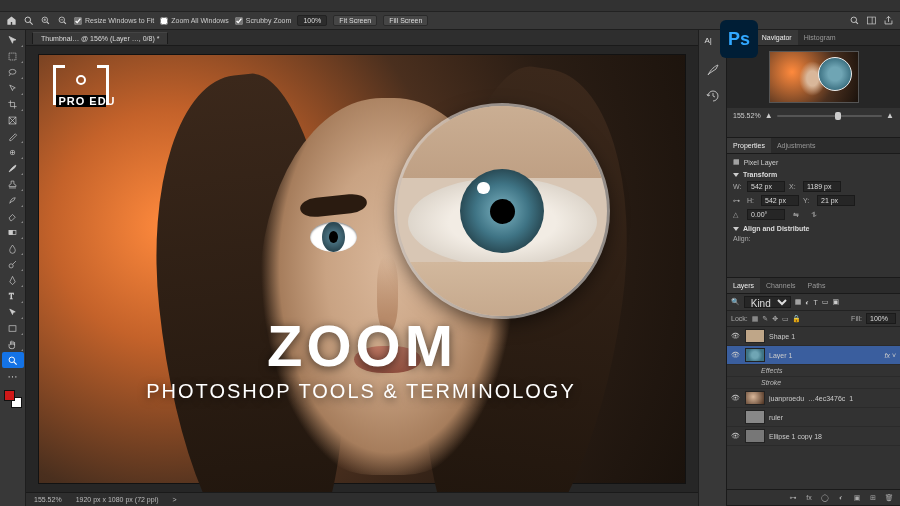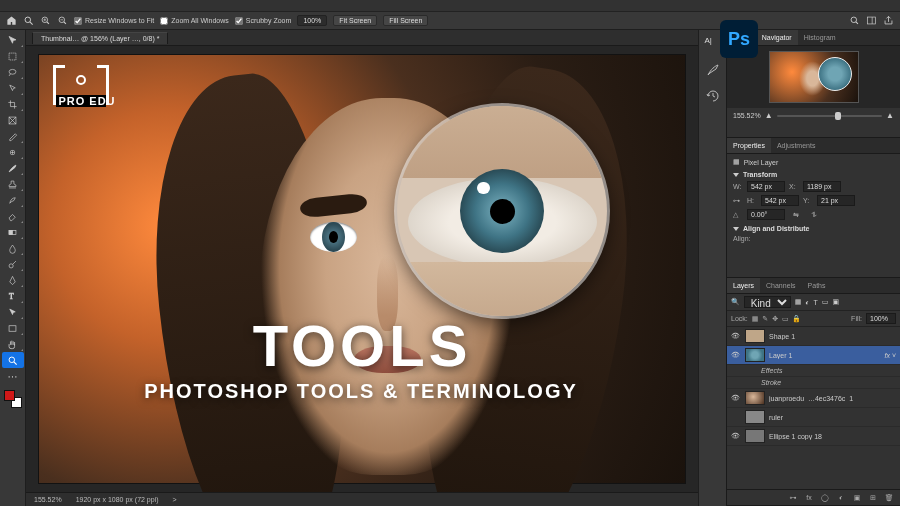--- a/index.html
+++ b/index.html
@@ -53,21 +53,21 @@
 
 .mag{position:absolute;right:12%;top:12%;width:210px;height:210px;border-radius:50%;background:#d8c6b4;box-shadow:0 0 0 3px rgba(255,255,255,.5),0 6px 20px rgba(0,0,0,.6);overflow:hidden}
 .mag .lid{position:absolute;top:0;left:0;right:0;height:34%;background:linear-gradient(180deg,#caae93,#bfa084)}
 .mag .white{position:absolute;top:34%;left:5%;right:5%;height:42%;background:radial-gradient(ellipse,#f2ece4 40%,#d7cfc4 80%);border-radius:50%}
 .mag .iris2{position:absolute;top:30%;left:30%;width:40%;height:40%;border-radius:50%;background:radial-gradient(circle,#6fa5b4 10%,#3f7485 45%,#2a4c57 70%,#1a333b 90%)}
 .mag .pupil2{position:absolute;top:44%;left:44%;width:12%;height:12%;border-radius:50%;background:#000}
 .mag .hl{position:absolute;top:36%;left:38%;width:6%;height:6%;border-radius:50%;background:#fff}
 .mag .lower{position:absolute;bottom:0;left:0;right:0;height:26%;background:linear-gradient(0deg,#c6a98d,#d2b89d)}
 
 .ov-title{position:absolute;left:0;right:0;top:60%;text-align:center;font-size:58px;font-weight:700;color:#fff;letter-spacing:4px;text-shadow:0 2px 10px rgba(0,0,0,.6);font-family:"Arial Narrow",Arial,sans-serif}
-.ov-sub{position:absolute;left:0;right:2px;top:76%;text-align:center;font-size:20px;font-weight:700;color:#fff;letter-spacing:2px;text-shadow:0 2px 8px rgba(0,0,0,.6)}
+.ov-sub{position:absolute;left:0;right:2px;top:76%;text-align:center;font-size:20px;font-weight:400;color:#fff;letter-spacing:2px;text-shadow:0 2px 8px rgba(0,0,0,.6)}
 
 .logo{position:absolute;top:10px;left:14px;display:flex;align-items:center;gap:4px;color:#fff}
 .logo-box{width:56px;height:40px;border:3px solid #fff;border-top:none;border-bottom:none;position:relative}
 .logo-box::before,.logo-box::after{content:"";position:absolute;width:12px;height:3px;background:#fff;top:0}
 .logo-box::before{left:-3px}.logo-box::after{right:-3px}
 .logo-box .bl,.logo-box .br{position:absolute;width:12px;height:3px;background:#fff;bottom:0}
 .logo-box .bl{left:-3px}.logo-box .br{right:-3px}
 .logo-dot{position:absolute;top:10px;left:50%;transform:translateX(-50%);width:10px;height:10px;border:2px solid #fff;border-radius:50%}
 .logo-text{position:absolute;bottom:-2px;left:0;right:0;text-align:center;font-size:11px;font-weight:700;letter-spacing:1px;background:#000;padding:0 2px;white-space:nowrap}
 
@@ -367,21 +367,21 @@
               <div class="lower"></div>
           </div>
           <div class="logo">
             <div class="logo-box">
               <span class="bl"></span>
                 <span class="br"></span>
               <span class="logo-dot"></span>
               <span class="logo-text">PRO EDU</span>
             </div>
           </div>
-          <div class="ov-title">TOOLS</div>
+          <div class="ov-title">ZOOM</div>
           <div class="ov-sub">PHOTOSHOP TOOLS &amp; TERMINOLOGY</div>
         </div>
       </div>
       <div class="status">
         <span>155.52%</span>
         <span>1920 px x 1080 px (72 ppi)</span>
         <span>&gt;</span>
       </div>
     </div>
 

